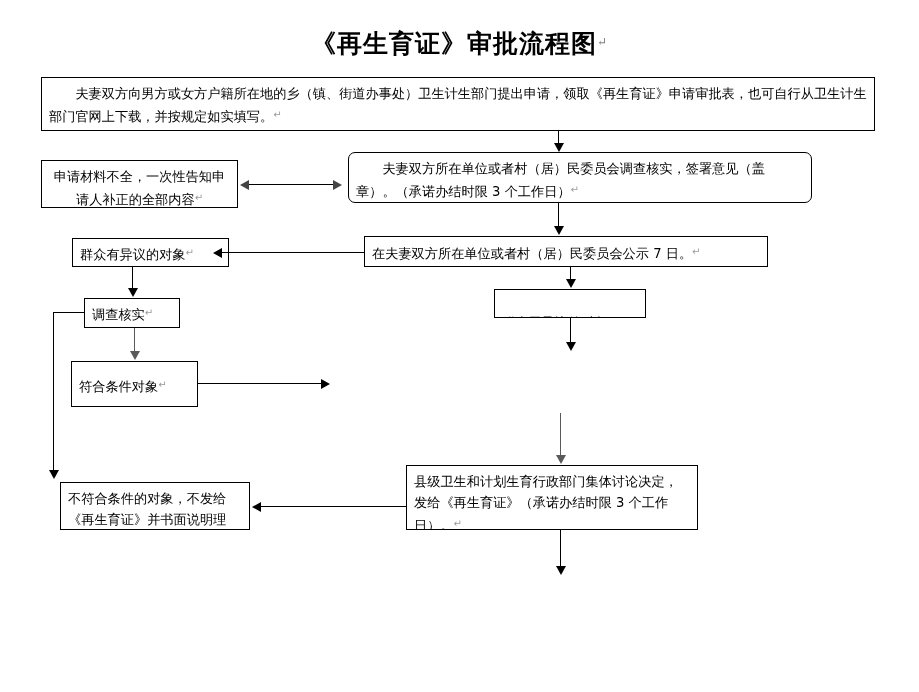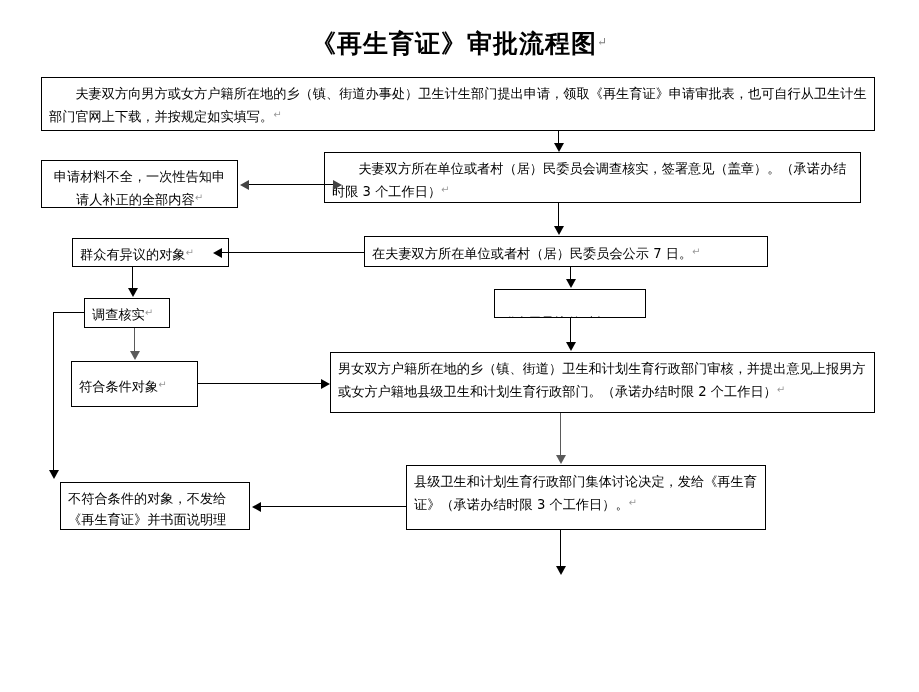--- a/index.html
+++ b/index.html
@@ -91,37 +91,36 @@
 <body>
 
 <div id="page">
 
   <div class="title"><span>《再生育证》审批流程图</span><span class="pilcrow">↵</span></div>
 
   <div class="node" style="left:41px; top:160px; width:197px; height:48px; text-align:center;"><span>申请材料不全，一次性告知申请人补正的全部内容</span><span class="pil">↵</span></div>
 
   <div class="node" style="left:41px; top:77px; width:834px; height:54px;"><span>　　夫妻双方向男方或女方户籍所在地的乡（镇、街道办事处）卫生计生部门提出申请，领取《再生育证》申请审批表，也可自行从卫生计生部门官网上下载，并按规定如实填写。</span><span class="pil">↵</span></div>
 
-  <div class="node" style="left:324px; top:152px; width:537px; height:51px;"><span>　　夫妻双方所在单位或者村（居）民委员会调查核实，签署意见（盖章）。（承诺办结时限 3 个工作日）</span><span class="pil">↵</span></div>
+  <div class="node" style="left:348px; top:152px; width:464px; height:51px;border-radius:7px;"><span>　　夫妻双方所在单位或者村（居）民委员会调查核实，签署意见（盖章）。（承诺办结时限 3 个工作日）</span><span class="pil">↵</span></div>
 
   <div class="node" style="left:72px; top:238px; width:157px; height:29px; padding-top:3px;"><span>群众有异议的对象</span><span class="pil">↵</span></div>
 
   <div class="node" style="left:364px; top:236px; width:404px; height:31px; padding-top:4px;"><span>在夫妻双方所在单位或者村（居）民委员会公示 7 日。</span><span class="pil">↵</span></div>
 
-  <div class="node" style="left:84px; top:298px; width:86px; height:30px; padding-top:3px;"><span>调查核实</span><span class="pil">↵</span></div>
+  <div class="node" style="left:84px; top:298px; width:96px; height:30px; padding-top:3px;"><span>调查核实</span><span class="pil">↵</span></div>
 
   <div class="node" style="left:494px; top:289px; width:152px; height:29px; padding-top:20px;"><span>群众无异议的对象</span><span class="pil">↵</span></div>
 
   <div class="node" style="left:71px; top:361px; width:127px; height:46px; padding-top:12px;"><span>符合条件对象</span><span class="pil">↵</span></div>
 
-  <div class="node" style="left:330px; top:352px; width:545px; height:61px;"><span>男女双方户籍所在地的乡（镇、街道）卫生和计划生育行政部门审核，并提出意见上报男方或女方户籍地县级卫生和计划生育行政部门。（承诺办结时限 2 个工作日）</span><span class="pil">↵</span></div>
 
   <div class="node" style="left:52px; top:482px; width:190px; height:48px;margin-left:8px;"><span>不符合条件的对象，不发给《再生育证》并书面说明理由。</span><span class="pil">↵</span></div>
 
-  <div class="node" style="left:406px; top:465px; width:360px; height:65px; "><span>县级卫生和计划生育行政部门集体讨论决定，发给《再生育证》（承诺办结时限 3 个工作日）。</span><span class="pil">↵</span></div>
+  <div class="node" style="left:406px; top:465px; width:292px; height:65px; "><span>县级卫生和计划生育行政部门集体讨论决定，发给《再生育证》（承诺办结时限 3 个工作日）。</span><span class="pil">↵</span></div>
 
 
   <div class="ln v" style="left:558px; top:131px; height:14px;"></div>
   <div class="arrow down" style="left:554px; top:143px;"></div>
 
   <div class="ln h" style="left:247px; top:184px; width:86px;"></div>
   <div class="arrow hollow-left" style="left:240px; top:180px;"></div>
   <div class="arrow right" style="left:333px; top:180px; border-left-color:#444444;"></div>
 
   <div class="ln v" style="left:558px; top:203px; height:23px;"></div>

